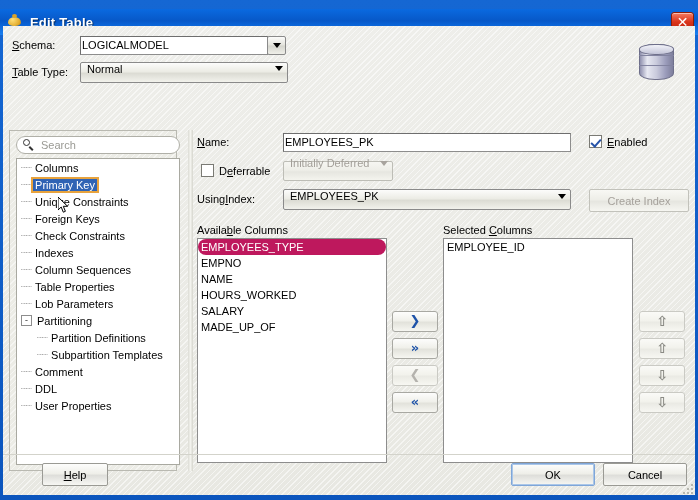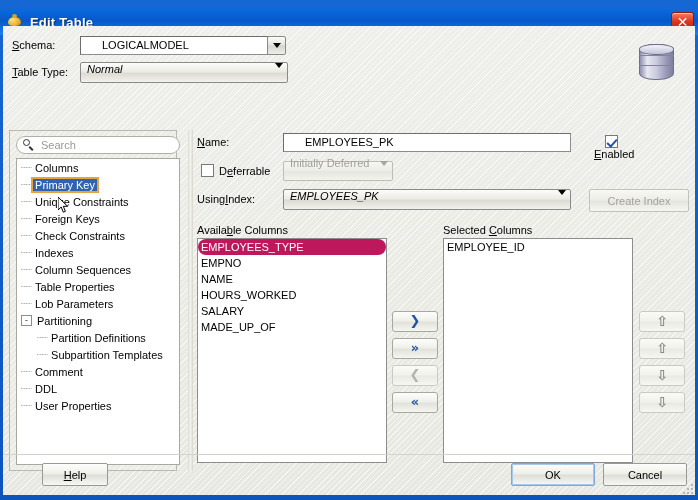--- a/index.html
+++ b/index.html
@@ -57,38 +57,38 @@
     box-sizing:border-box;
   }
   
   .top-form{position:absolute;left:9px;top:8px;width:580px;}
   .frow{display:flex;align-items:center;height:22px;margin-bottom:5px;}
   .flabel{width:68px;font-size:11px;}
   .u{text-decoration:underline;}
   .txtfield{
     height:19px;box-sizing:border-box;border:1px solid #8d8d8d;
     border-top-color:#6e6e6e;border-left-color:#6e6e6e;background:#fff;
-    padding:0 21px;line-height:17px;font-size:11px;color:#000;
+    padding:0 1px;line-height:17px;font-size:11px;color:#000;
   }
   .combo-btn{
     width:19px;height:19px;box-sizing:border-box;
     border:1px solid #8a8a8a;border-radius:2px;
     background:linear-gradient(180deg,#fbfbfa 0%,#e4e4dd 48%,#d5d5cd 52%,#efefe9 100%);
     display:flex;align-items:center;justify-content:center;cursor:pointer;
   }
   .tri-down{
     width:0;height:0;border-left:4px solid transparent;border-right:4px solid transparent;
     border-top:5px solid #000;
   }
   .tri-down.dis{border-top-color:#a8a49e;}
   .combobox{
-    height:21px;box-sizing:border-box;display:flex;
+    height:21px;box-sizing:border-box;display:flex;align-items:center;
     border:1px solid #8a8a8a;border-radius:2px;
     background:linear-gradient(180deg,#fcfcfb 0%,#ececE5 45%,#dcdcd4 55%,#f2f2ec 100%);
-    padding:0 4px 7px 6px;cursor:pointer;font-style:italic;
+    padding:0 4px 7px 6px;cursor:pointer;
   }
   .combobox .cbtxt{flex:1;font-size:11px;}
   .combobox .cbar{margin-left:4px;}
   
   #db-icon{position:absolute;right:18px;top:12px;width:42px;height:46px;}
   .cyl{
     position:absolute;left:4px;top:6px;width:33px;height:34px;
     background:linear-gradient(90deg,#8f90ae 0%,#e7e8f2 22%,#c9caDC 50%,#9b9cbb 78%,#7e7f9c 100%);
     border:1px solid #6e6f8a;border-radius:16px/7px;
   }
@@ -141,21 +141,21 @@
   }
   #splitter{
     position:absolute;left:185px;top:104px;width:5px;height:341px;
     background:linear-gradient(90deg,#dcdcd5,#f3f3ee,#d5d5cd);
   }
   #right-pane{position:absolute;left:192px;top:104px;width:494px;height:341px;}
   
   .rrow{position:absolute;display:flex;align-items:center;}
   #lbl-name{left:2px;top:6px;width:82px;}
   #fld-name{position:absolute;left:88px;top:3px;width:288px;height:19px;}
-  #chk-enabled{position:absolute;left:394px;top:5px;display:flex;align-items:center;cursor:pointer;flex-direction:column;}
+  #chk-enabled{position:absolute;left:394px;top:5px;display:flex;align-items:center;cursor:pointer;}
   .cbox{
     width:13px;height:13px;border:1px solid #7a7a74;background:#fff;box-sizing:border-box;
     display:flex;align-items:center;justify-content:center;flex:0 0 auto;
   }
   .cbox.on{position:relative;}
   .cbox.on:after{
     content:"";position:absolute;left:3px;top:1px;width:4px;height:8px;
     border:solid #2553a8;border-width:0 2px 2px 0;transform:rotate(42deg);
   }
   .cbl{margin-left:5px;font-size:11px;}

